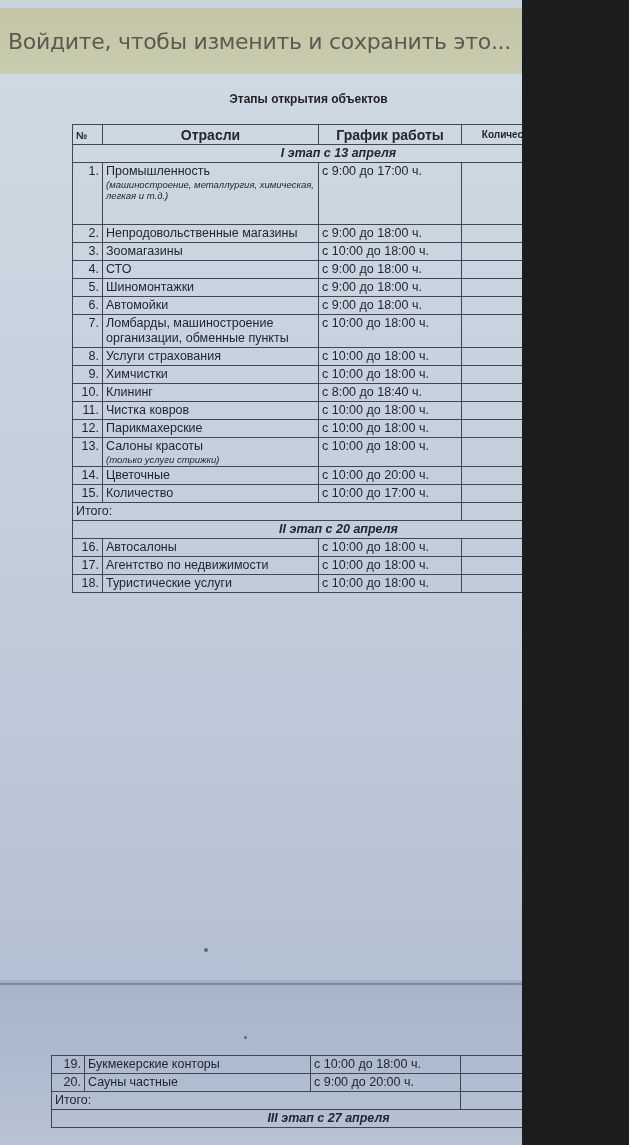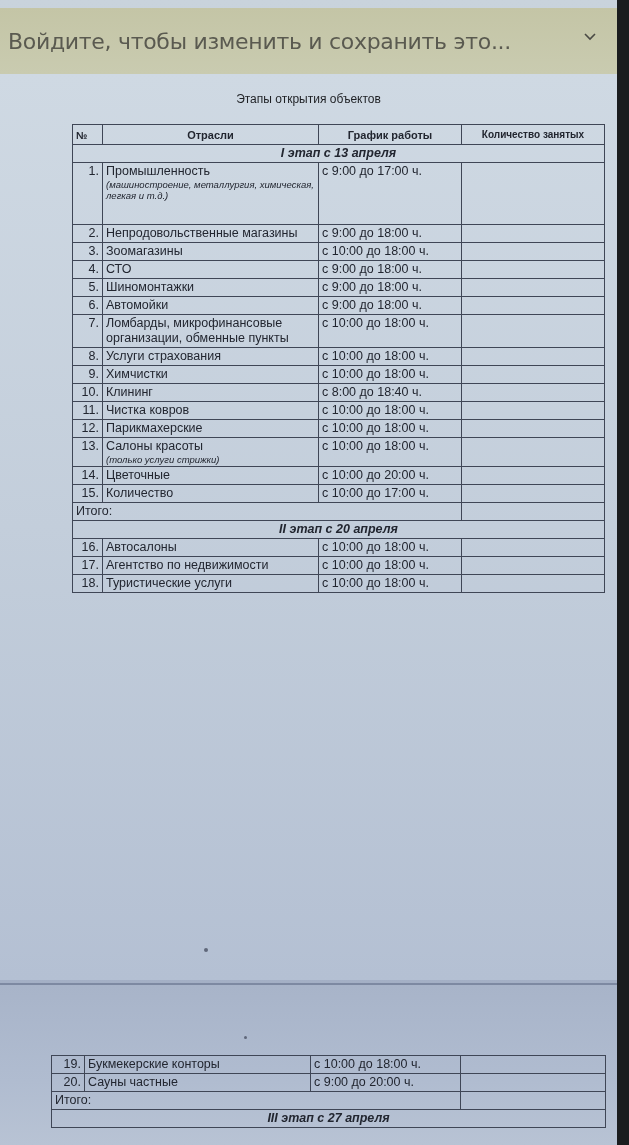--- a/index.html
+++ b/index.html
@@ -2,23 +2,24 @@
 <html><head>
 <meta charset="utf-8">
 <style>
   html, body { margin:0; padding:0; }
   body {
     width:629px; height:1145px; overflow:hidden; position:relative;
     background:#1a1c1e;
     font-family:"Liberation Sans", sans-serif;
   }
   .screen {
-    position:absolute; left:0; top:0; width:617px; height:1145px;
+    position:absolute; left:0; top:0; width:490px; height:1145px;
     background:linear-gradient(180deg,#c9d3dc 0%,#b7c3d2 40%,#a8b4c8 75%,#9eaac2 100%);
     overflow:hidden;
+    padding-left:32px;
   }
   .topbar {
     position:absolute; left:0; top:8px; width:617px; height:66px;
     background:linear-gradient(180deg,#c4c5a6 0%,#c9cbb0 100%);
     display:flex; align-items:center;
   }
   .topbar-title {
     margin-left:8px; font-family:"DejaVu Sans", sans-serif; font-size:22px;
     color:#5a5a50; letter-spacing:-0.3px; white-space:nowrap;
   }
@@ -29,30 +30,30 @@
     position:absolute; left:0; top:74px; width:617px; height:906px;
     background:linear-gradient(180deg,#cfd9e3 0%,#c3cedb 50%,#b4c0d3 100%);
   }
   .page2 {
     position:absolute; left:0; top:985px; width:617px; height:160px;
     background:linear-gradient(180deg,#a8b4c9 0%,#b0bcd0 60%,#b8c3d4 100%);
   }
   .page-divider { position:absolute; left:0; top:983px; width:629px; height:2px; background:#7d89a2; }
   .doc-title {
     position:absolute; left:0; top:92px; width:617px; text-align:center;
-    font-size:12px; font-weight:normal; color:#1e2024;
+    font-size:12px; font-weight:bold; color:#1e2024;
   }
   table.sched {
     position:absolute; border-collapse:collapse; table-layout:fixed;
     font-size:12.5px; color:#222630;
   }
   table.sched td, table.sched th {
     border:1px solid #3f4656; padding:1px 3px; vertical-align:top; line-height:15px;
   }
-  table.sched th { font-weight:bold; text-align:center; font-size:11px; padding-top:3px; }
+  table.sched th { font-weight:bold; text-align:center; font-size:14px; padding-top:3px; }
   .num { text-align:right; padding-right:3px !important; }
   .note { font-style:italic; font-size:9.5px; line-height:11px; display:block; }
   .stage { text-align:center; font-weight:bold;font-style:italic; }
   .total { font-weight:normal; }
   .tbl1 { left:72px; top:124px; width:532px; }
   .tbl2 { left:51px; top:1055px; width:554px;border-radius:27px; }
   .dot { position:absolute; width:4px; height:4px; border-radius:2px; background:#5f677a; }
 </style>
 </head>
 <body>
@@ -123,21 +124,21 @@
       <td></td>
     </tr>
     <tr>
       <td class="num">6.</td>
       <td>Автомойки</td>
       <td>с 9:00 до 18:00 ч.</td>
       <td></td>
     </tr>
     <tr>
       <td class="num">7.</td>
-      <td>Ломбарды, микрофинансовые организации, обменные пункты</td>
+      <td>Ломбарды, машиностроение организации, обменные пункты</td>
       <td>с 10:00 до 18:00 ч.</td>
       <td></td>
     </tr>
     <tr>
       <td class="num">8.</td>
       <td>Услуги страхования</td>
       <td>с 10:00 до 18:00 ч.</td>
       <td></td>
     </tr>
     <tr>

